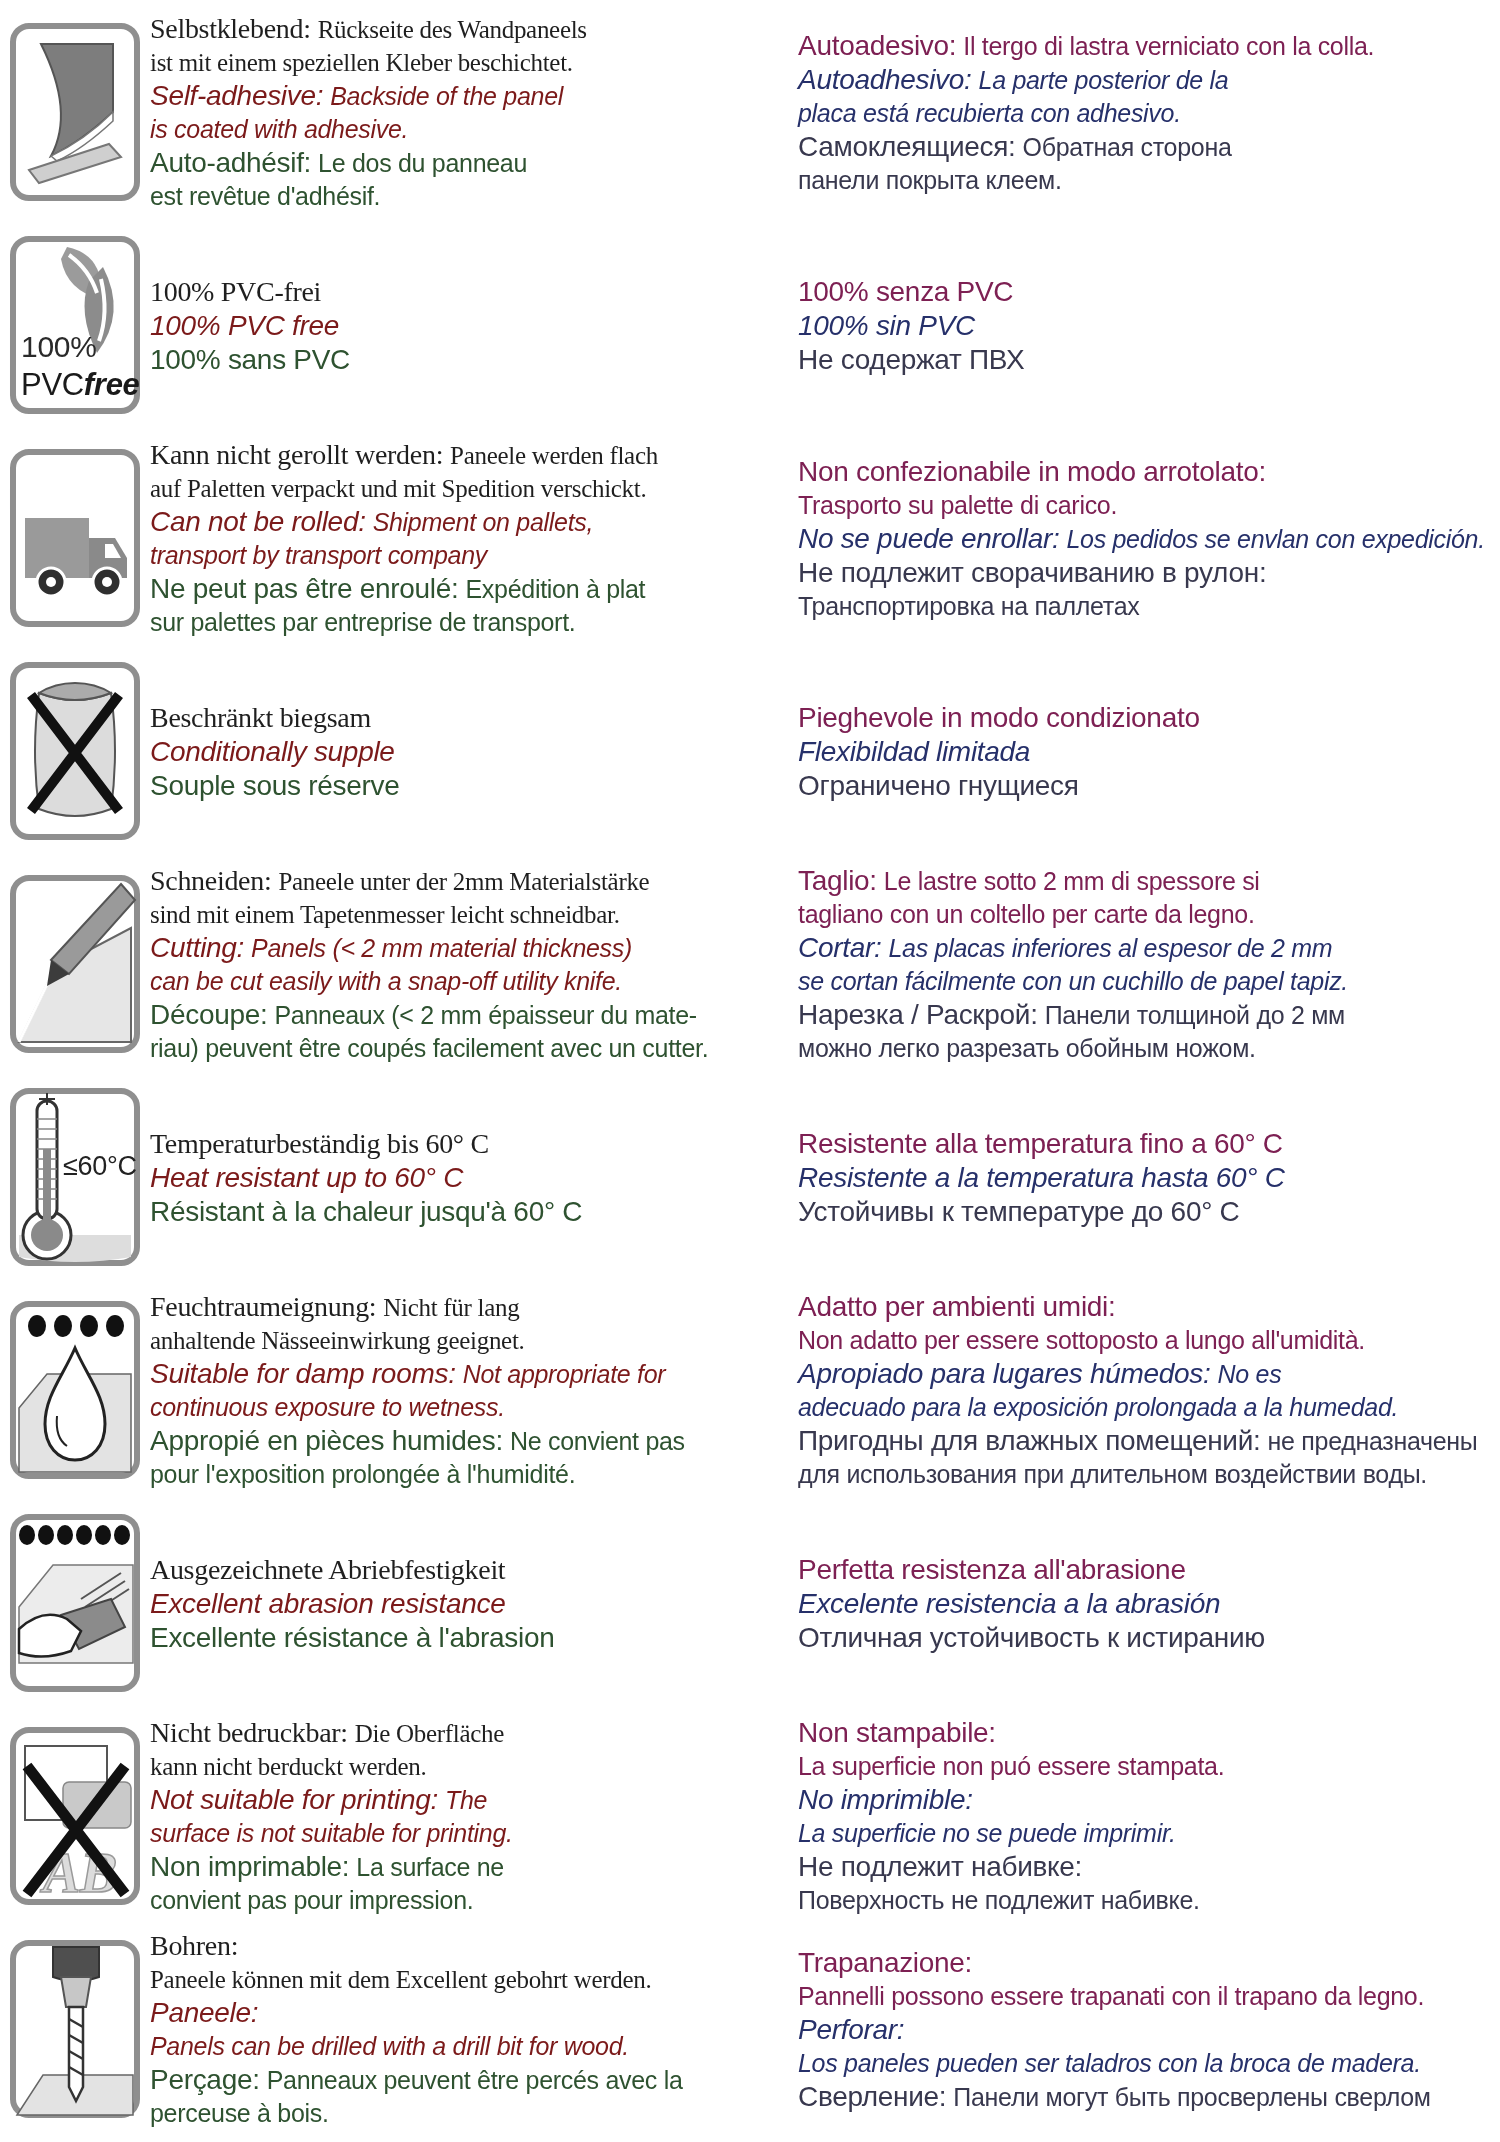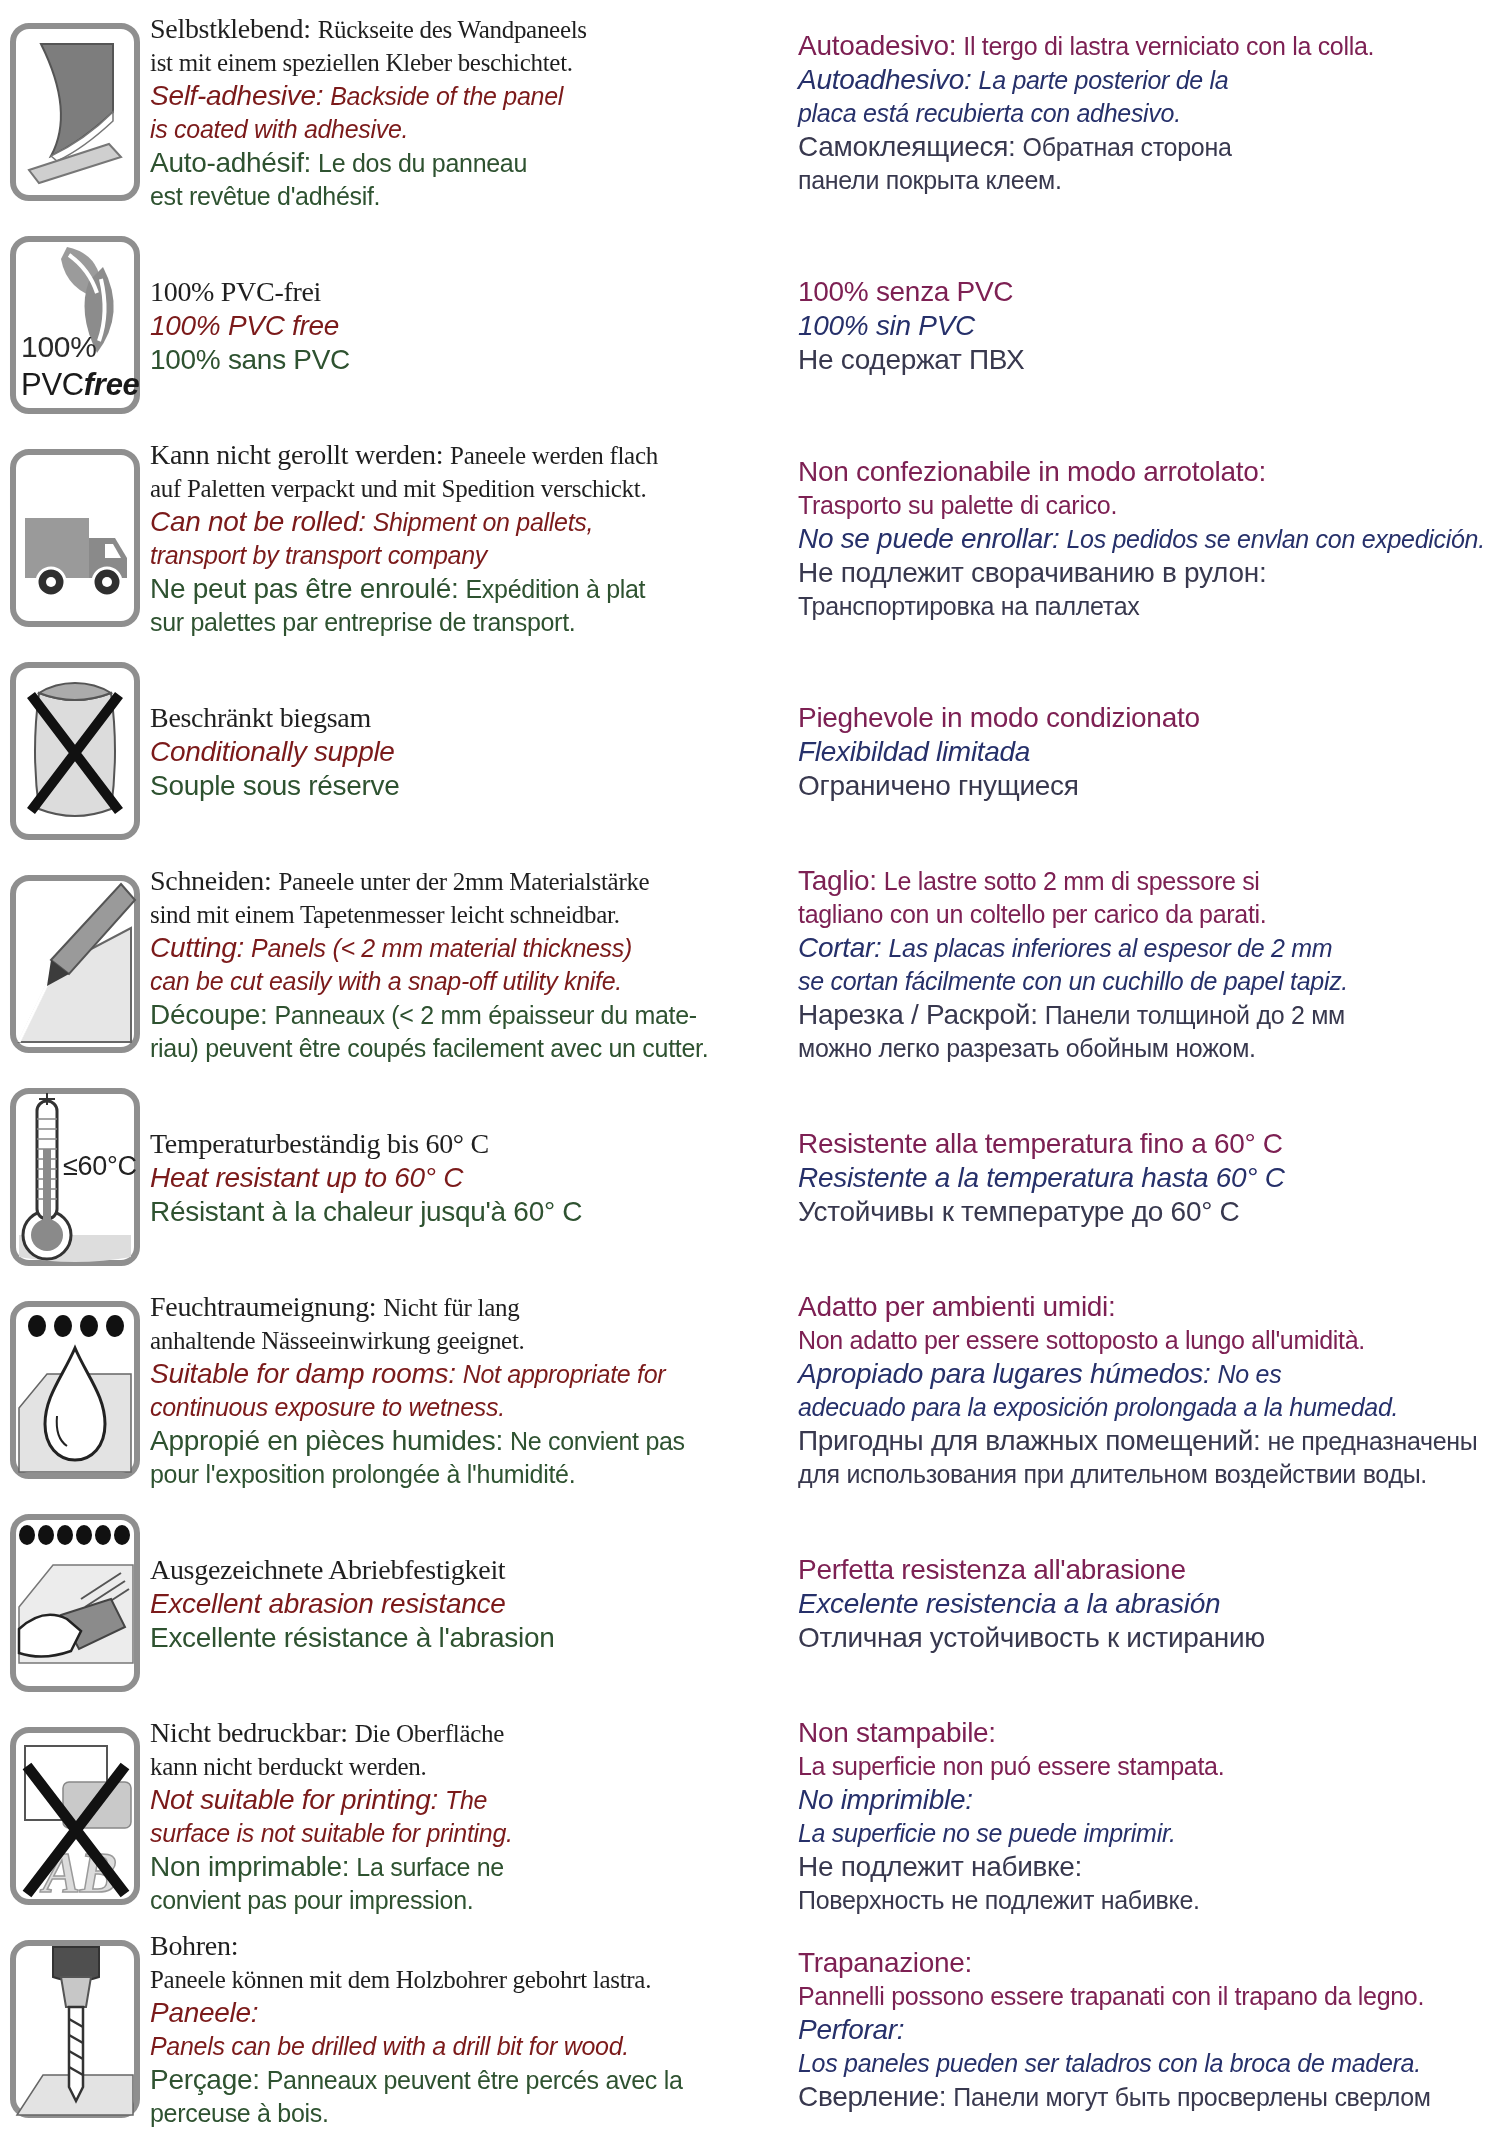--- a/index.html
+++ b/index.html
@@ -143,21 +143,21 @@
     <div class="text-cell left">
         <div class="line lang-de"><span class="seg lead">Schneiden:</span><span class="seg body">Paneele unter der 2mm Materialstärke</span></div>
         <div class="line lang-de"><span class="seg body">sind mit einem Tapetenmesser leicht schneidbar.</span></div>
         <div class="line lang-en"><span class="seg lead">Cutting:</span><span class="seg body">Panels (&lt; 2 mm material thickness)</span></div>
         <div class="line lang-en"><span class="seg body">can be cut easily with a snap-off utility knife.</span></div>
         <div class="line lang-fr"><span class="seg lead">Découpe:</span><span class="seg body">Panneaux (&lt; 2 mm épaisseur du mate-</span></div>
         <div class="line lang-fr"><span class="seg body">riau) peuvent être coupés facilement avec un cutter.</span></div>
       </div>
     <div class="text-cell right">
         <div class="line lang-it"><span class="seg lead">Taglio:</span><span class="seg body">Le lastre sotto 2 mm di spessore si</span></div>
-        <div class="line lang-it"><span class="seg body">tagliano con un coltello per carico da parati.</span></div>
+        <div class="line lang-it"><span class="seg body">tagliano con un coltello per carte da legno.</span></div>
         <div class="line lang-es"><span class="seg lead">Cortar:</span><span class="seg body">Las placas inferiores al espesor de 2 mm</span></div>
         <div class="line lang-es"><span class="seg body">se cortan fácilmente con un cuchillo de papel tapiz.</span></div>
         <div class="line lang-ru"><span class="seg lead">Нарезка / Раскрой:</span><span class="seg body">Панели толщиной до 2 мм</span></div>
         <div class="line lang-ru"><span class="seg body">можно легко разрезать обойным ножом.</span></div>
       </div>
   </section>
 
   <section class="row">
     <div class="icon-cell">
         <svg viewBox="0 0 132 186">
@@ -277,21 +277,21 @@
     <rect x="4" y="6" width="124" height="172" rx="16" fill="#fff" stroke="#8f8f8f" stroke-width="6"></rect>
     <path d="M8 178 L34 138 L124 138 L124 178 Z" fill="#e3e3e3" stroke="#666" stroke-width="1.5"></path>
     <path d="M44 10 L90 10 L90 40 Q67 48 44 40 Z" fill="#4f4f4f" stroke="#333" stroke-width="2"></path>
     <path d="M52 40 L82 40 L77 70 L57 70 Z" fill="#c7c7c7" stroke="#555" stroke-width="2"></path>
     <path d="M60 70 L74 70 L74 150 L67 164 L60 150 Z" fill="#fff" stroke="#333" stroke-width="2.5"></path>
     <path d="M60 82 L74 90 M60 98 L74 106 M60 114 L74 122 M60 130 L74 138" stroke="#333" stroke-width="2.5"></path>
   </svg>
       </div>
     <div class="text-cell left">
         <div class="line lang-de"><span class="seg lead">Bohren:</span></div>
-        <div class="line lang-de"><span class="seg body">Paneele können mit dem Holzbohrer gebohrt lastra.</span></div>
+        <div class="line lang-de"><span class="seg body">Paneele können mit dem Excellent gebohrt werden.</span></div>
         <div class="line lang-en"><span class="seg lead">Paneele:</span></div>
         <div class="line lang-en"><span class="seg body">Panels can be drilled with a drill bit for wood.</span></div>
         <div class="line lang-fr"><span class="seg lead">Perçage:</span><span class="seg body">Panneaux peuvent être percés avec la</span></div>
         <div class="line lang-fr"><span class="seg body">perceuse à bois.</span></div>
       </div>
     <div class="text-cell right">
         <div class="line lang-it"><span class="seg lead">Trapanazione:</span></div>
         <div class="line lang-it"><span class="seg body">Pannelli possono essere trapanati con il trapano da legno.</span></div>
         <div class="line lang-es"><span class="seg lead">Perforar:</span></div>
         <div class="line lang-es"><span class="seg body">Los paneles pueden ser taladros con la broca de madera.</span></div>

